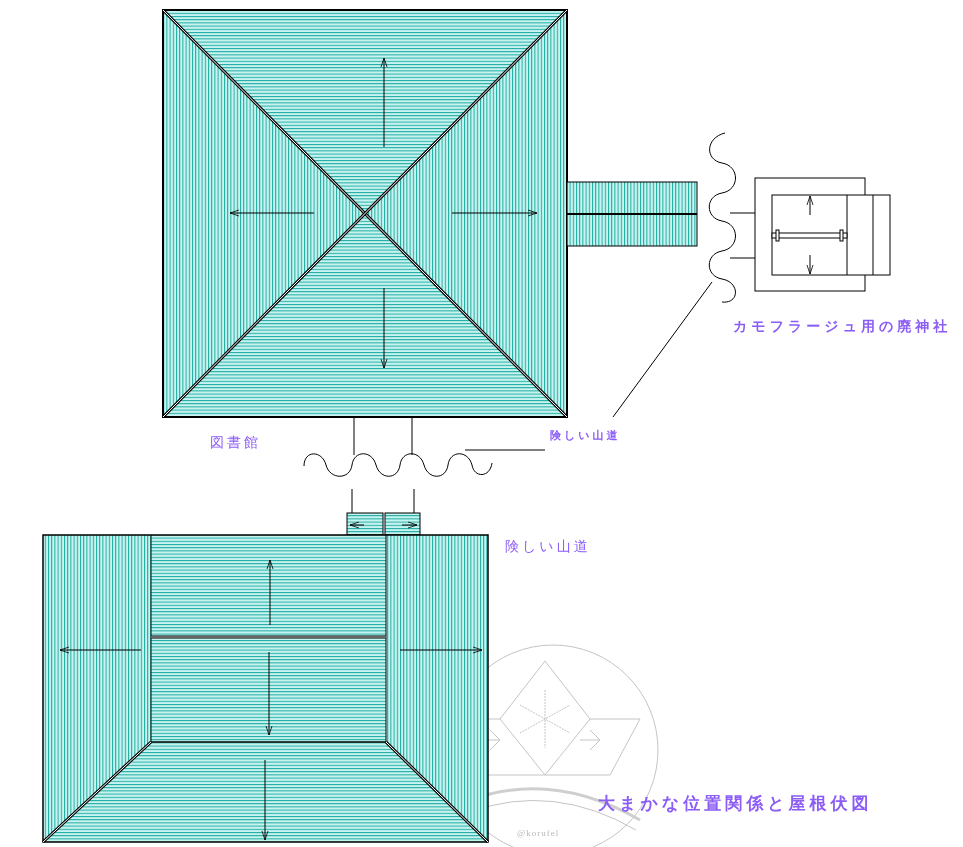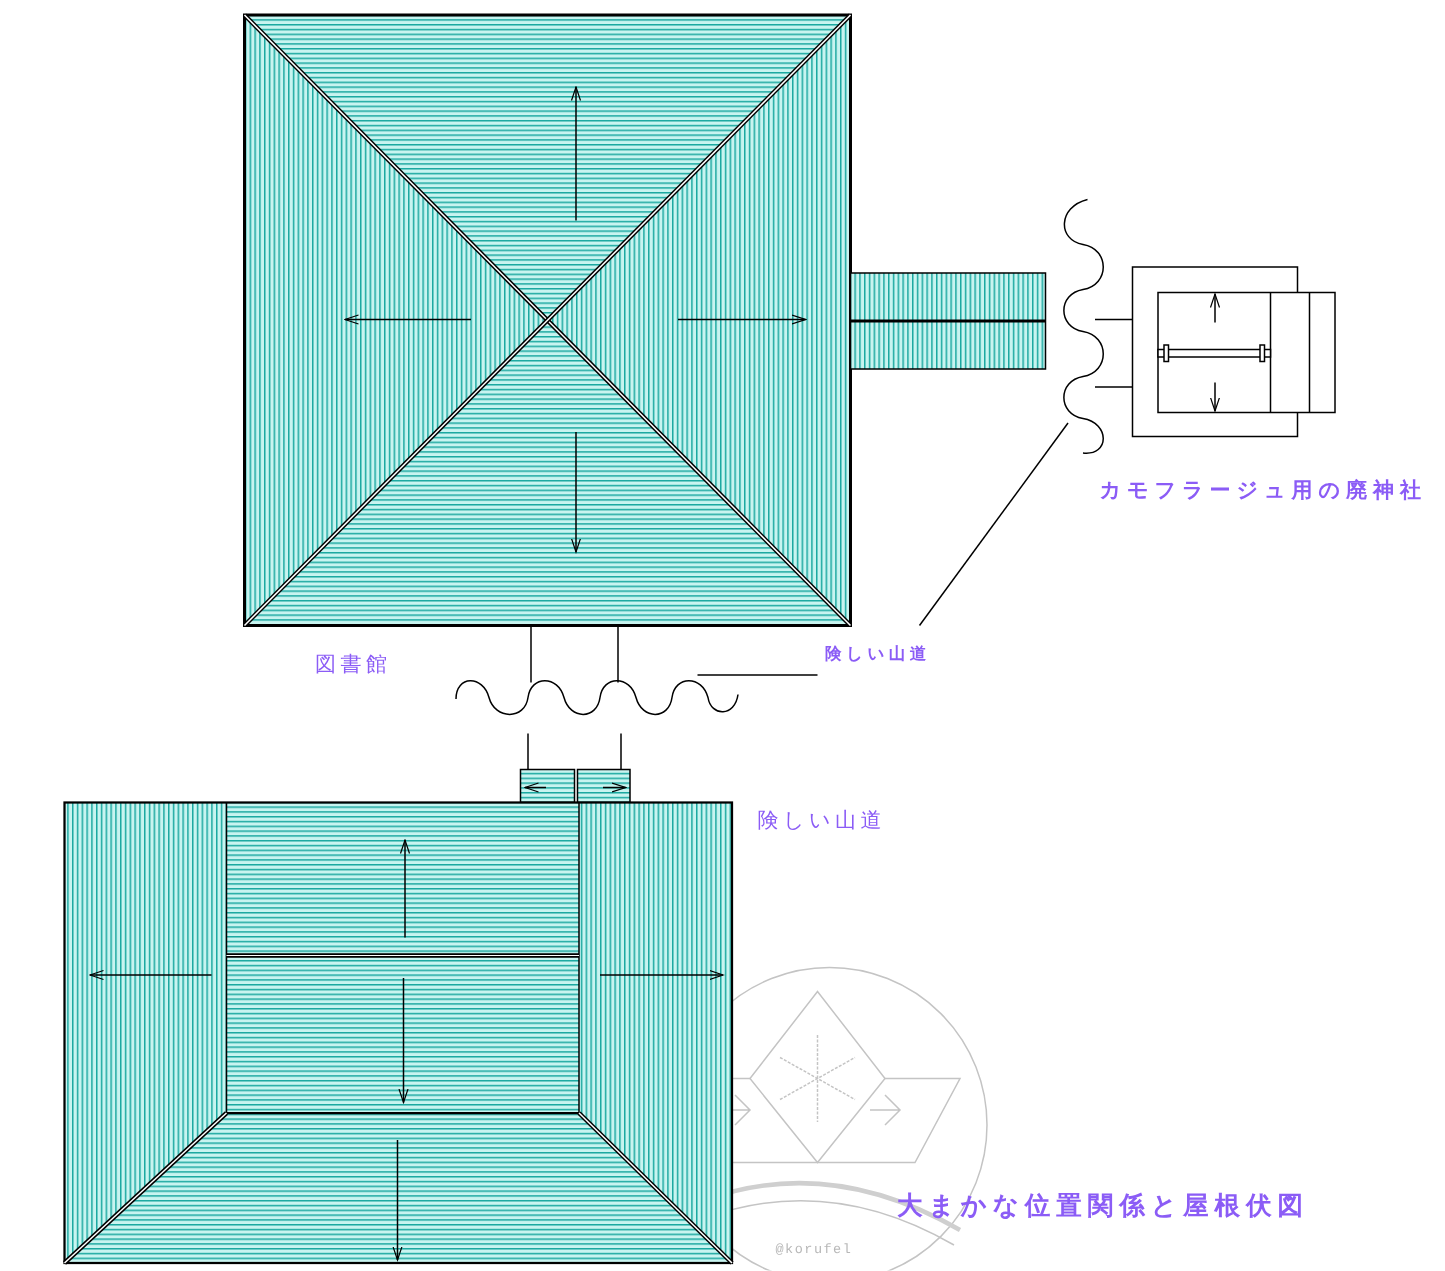--- a/index.html
+++ b/index.html
@@ -1,20 +1,20 @@
 <!DOCTYPE html>
 <html><head>
 <meta charset="utf-8">
 <style>
   html, body { margin: 0; padding: 0; background: #ffffff; }
   body { width: 963px; height: 847px; overflow: hidden; position: relative; font-family: "DejaVu Sans", sans-serif; }
   svg { position: absolute; left: 0; top: 0; }
   .label { position: absolute; color: #8b5cf6; font-size: 14px; letter-spacing: 3px; white-space: nowrap; font-family: Liberation Serif, serif; }
   .label.bold { font-weight: bold; }
-  .wm { position: absolute; color: #b8b8b8; font-size: 9px; font-family: Liberation Mono, monospace; letter-spacing: 1px; }
+  .wm { position: absolute; color: #b8b8b8; font-size: 9px; font-family: Liberation Serif, serif; letter-spacing: 1px; }
 </style>
 </head>
 <body>
 
 <svg width="963" height="847" viewBox="0 0 963 847">
   <defs>
     <pattern id="hz" width="6" height="3.2" patternUnits="userSpaceOnUse">
       <rect width="6" height="3.2" fill="#c8f4f0"></rect>
       <line x1="0" y1="0.5" x2="6" y2="0.5" stroke="#1aa8a0" stroke-width="1"></line>
     </pattern>

